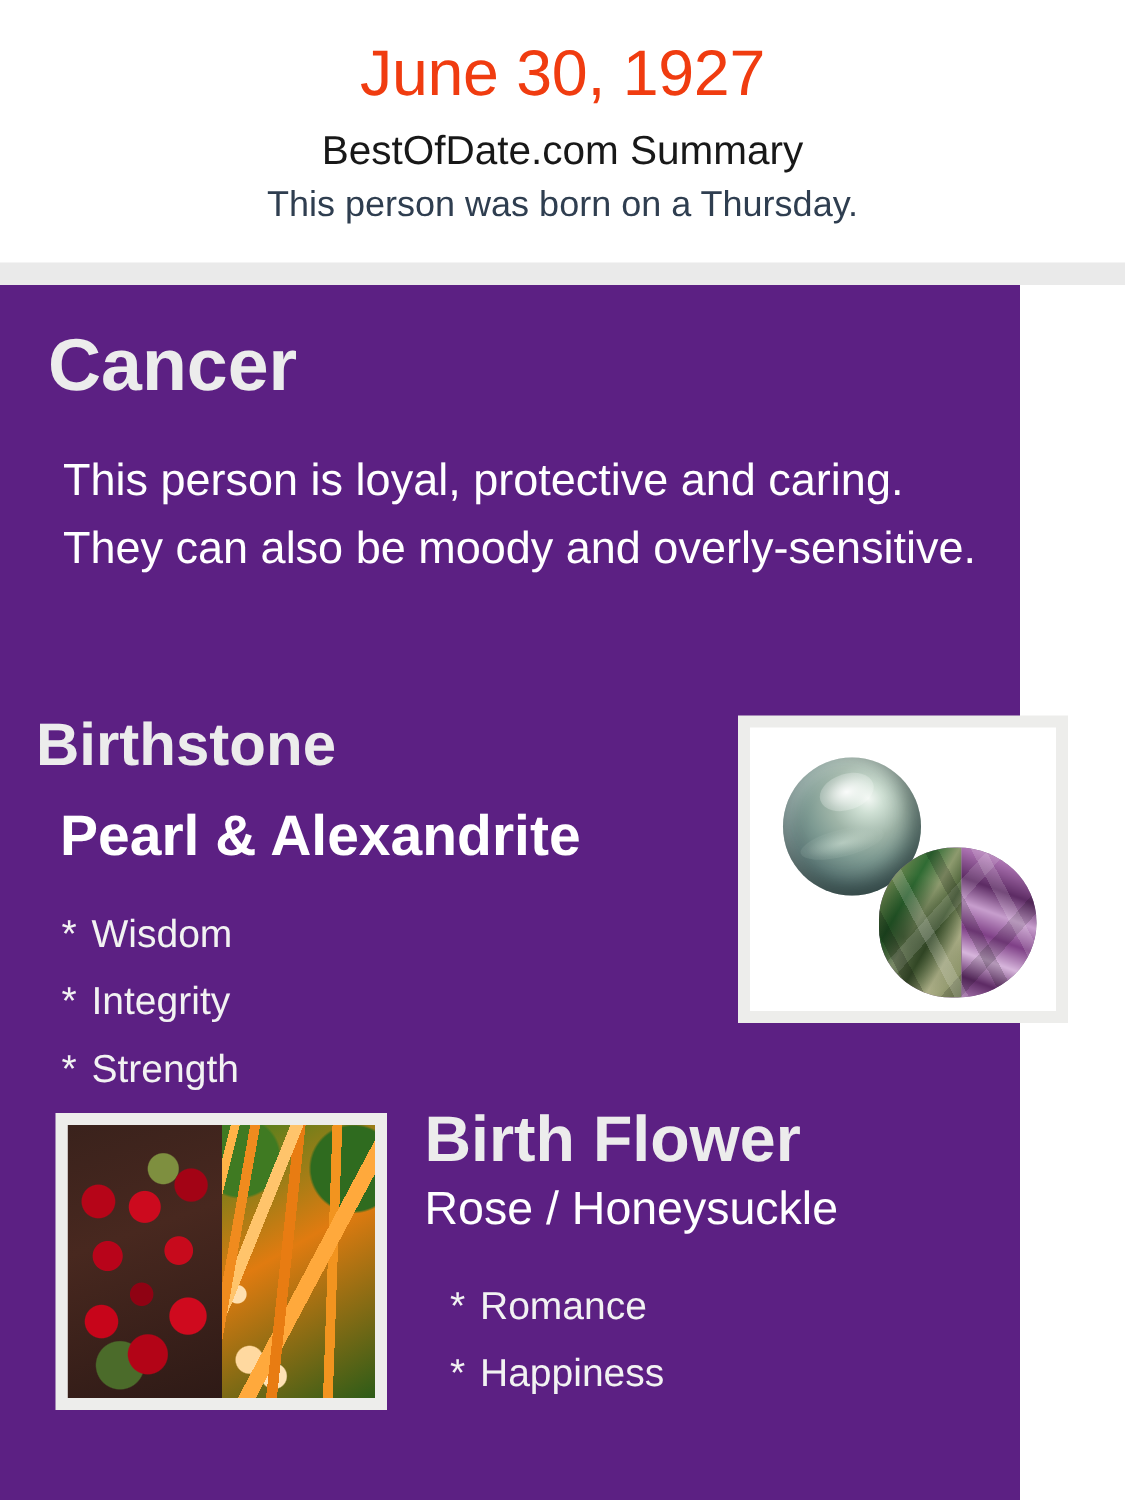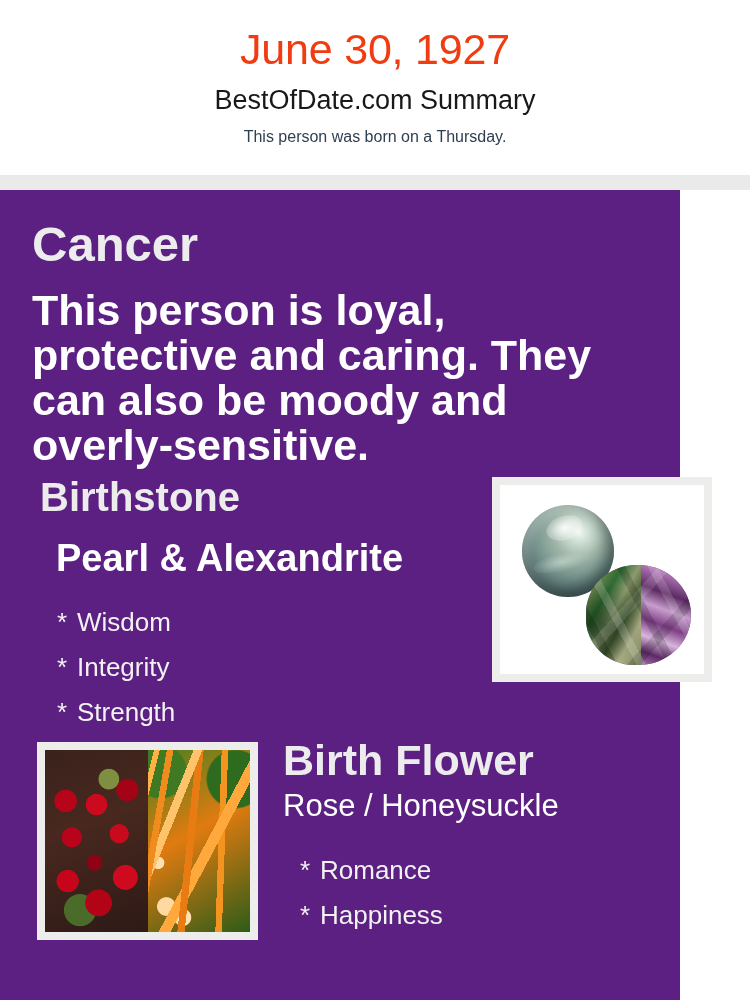--- a/index.html
+++ b/index.html
@@ -42,21 +42,21 @@
     margin: 0;
     padding-top: 10px;
     font-size: 27px;
     font-weight: 400;
     line-height: 32px;
     color: #181818;
   }
   .header-weekday {
     margin: 0;
     padding-top: 6px;
-    font-size: 16px;
+    font-size: 24px;
     font-weight: 400;
     line-height: 29px;
     color: #2F3E50;
   }
   .header-divider {
     position: absolute;
     left: 0; top: 175px;
     width: 750px;
     height: 15px;
     background: #EAEAEA;
@@ -78,31 +78,31 @@
     margin: 0;
     font-size: 49px;
     font-weight: bold;
     line-height: 56px;
     color: #ECECEC;
   }
   .sign-desc {
     position: absolute;
     left: 32px; top: 98px;
     width: 620px;
-    margin: 0;
-    font-size: 43px;
-    font-weight: 700;
+    margin: 10px;
+    font-size: 30px;
+    font-weight: 400;
     line-height: 45px;
     color: #FFFFFF;
   }
 
   
   .stone-block {
     position: absolute;
-    left: 40px; top: 283px;
+    left: 24px; top: 283px;
     width: 430px;
   }
   .stone-title {
     margin: 0;
     font-size: 40px;
     font-weight: bold;
     line-height: 48px;
     color: #ECECEC;
   }
   .stone-name {

